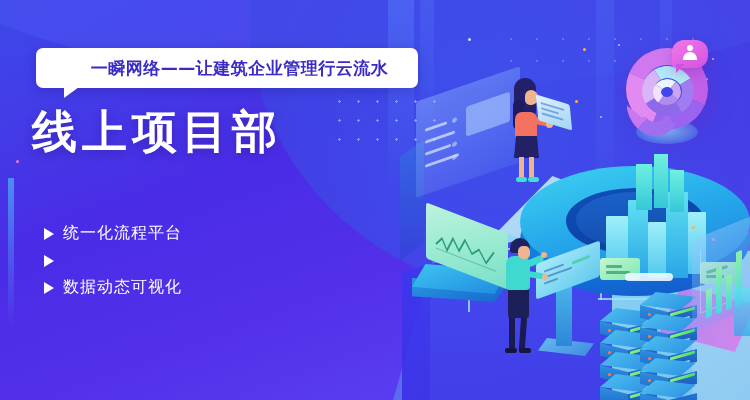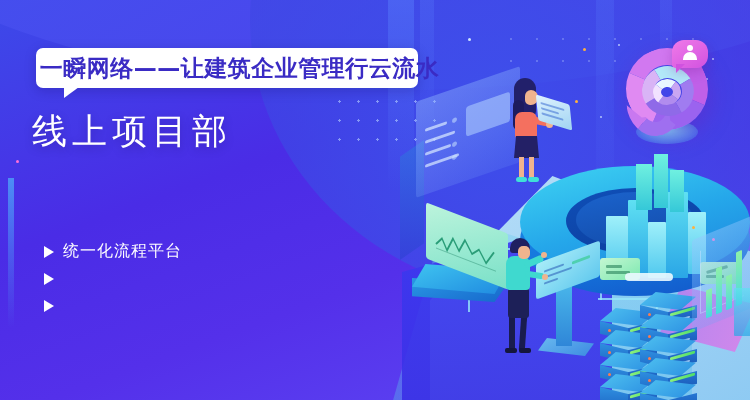--- a/index.html
+++ b/index.html
@@ -64,34 +64,34 @@
     background:#ffffff; border-radius:7px;
     display:flex; align-items:center; justify-content:center;
     box-shadow:0 3px 12px rgba(20,10,90,.22);
   }
   .ribbon-tail {
     position:absolute; left:64px; top:87px; width:0; height:0;
     border-left:15px solid #ffffff;
     border-bottom:11px solid transparent;
   }
   .ribbon-text {
-    font-size:23px; font-weight:700; color:#3a2bc4; letter-spacing:.5px;
+    font-size:17px; font-weight:700; color:#3a2bc4; letter-spacing:.5px;
     white-space:nowrap; font-family:"DejaVu Sans", sans-serif;margin-left:25px;
   }
 
   .headline { position:absolute; left:32px; top:104px; width:420px; }
   .h-line {
-    font-size:35px; font-weight:400; line-height:55px; letter-spacing:5px;
+    font-size:45px; font-weight:700; line-height:55px; letter-spacing:5px;
     color:#ffffff; font-family:"DejaVu Sans", sans-serif;
     text-shadow:0 3px 10px rgba(25,8,90,.30);
     white-space:nowrap;
   }
   .h-line .accent { color:#e048e2; }
 
-  .bullets { position:absolute; left:44px; top:238px; }
+  .bullets { position:absolute; left:44px; top:220px; }
   .bullet {
     display:flex; align-items:center; gap:9px; height:27px;
     font-size:16px; color:#ffffff; letter-spacing:1px;
     font-family:"DejaVu Sans", sans-serif;
   }
   .tri {
     width:0; height:0;
     border-left:10px solid #ffffff;
     border-top:6.5px solid transparent;
     border-bottom:6.5px solid transparent;
@@ -603,16 +603,17 @@
   <div class="bullets">
     <div class="bullet">
       <span class="tri"></span>
       <span>统一化流程平台</span>
     </div>
     <div class="bullet">
       <span class="tri"></span>
     </div>
     <div class="bullet">
       <span class="tri"></span>
+      <span>数据动态可视化</span>
     </div>
   </div>
 
 </div>
 
 </body></html>

